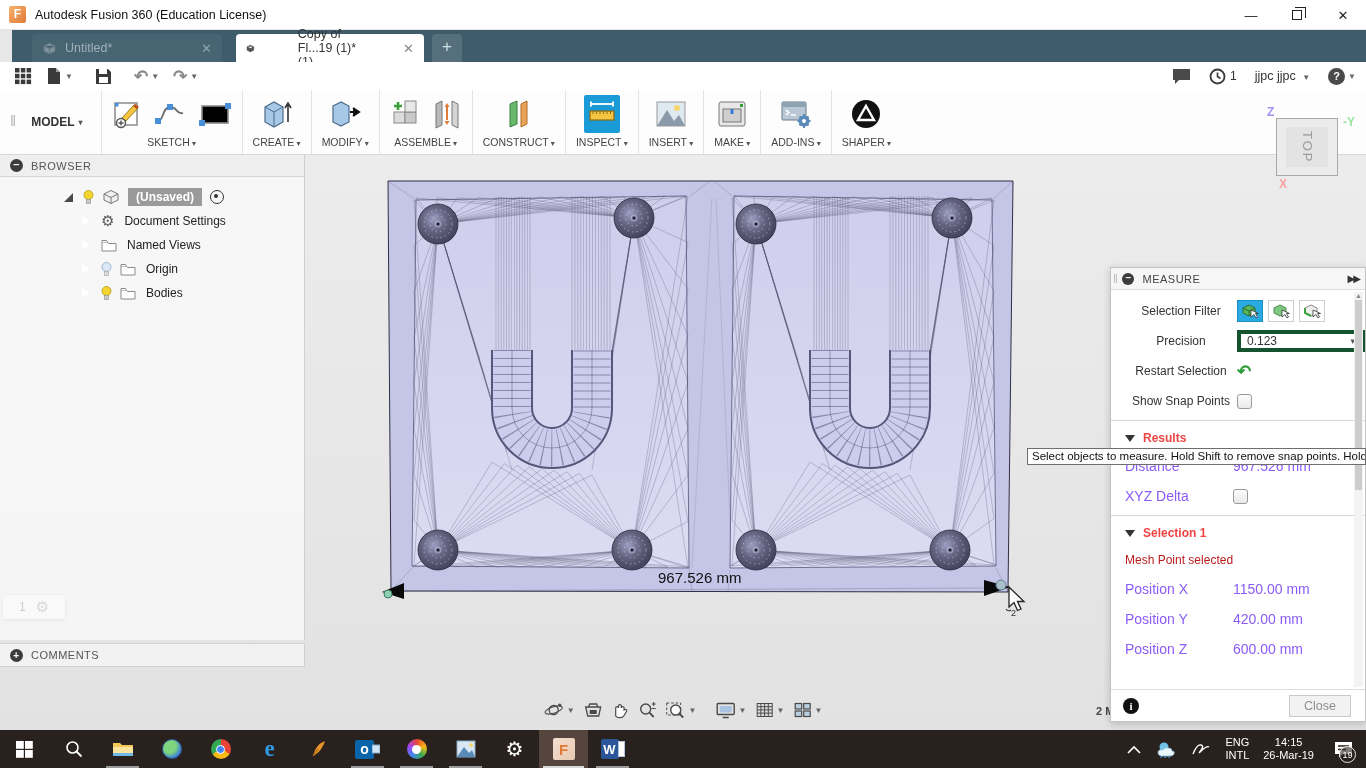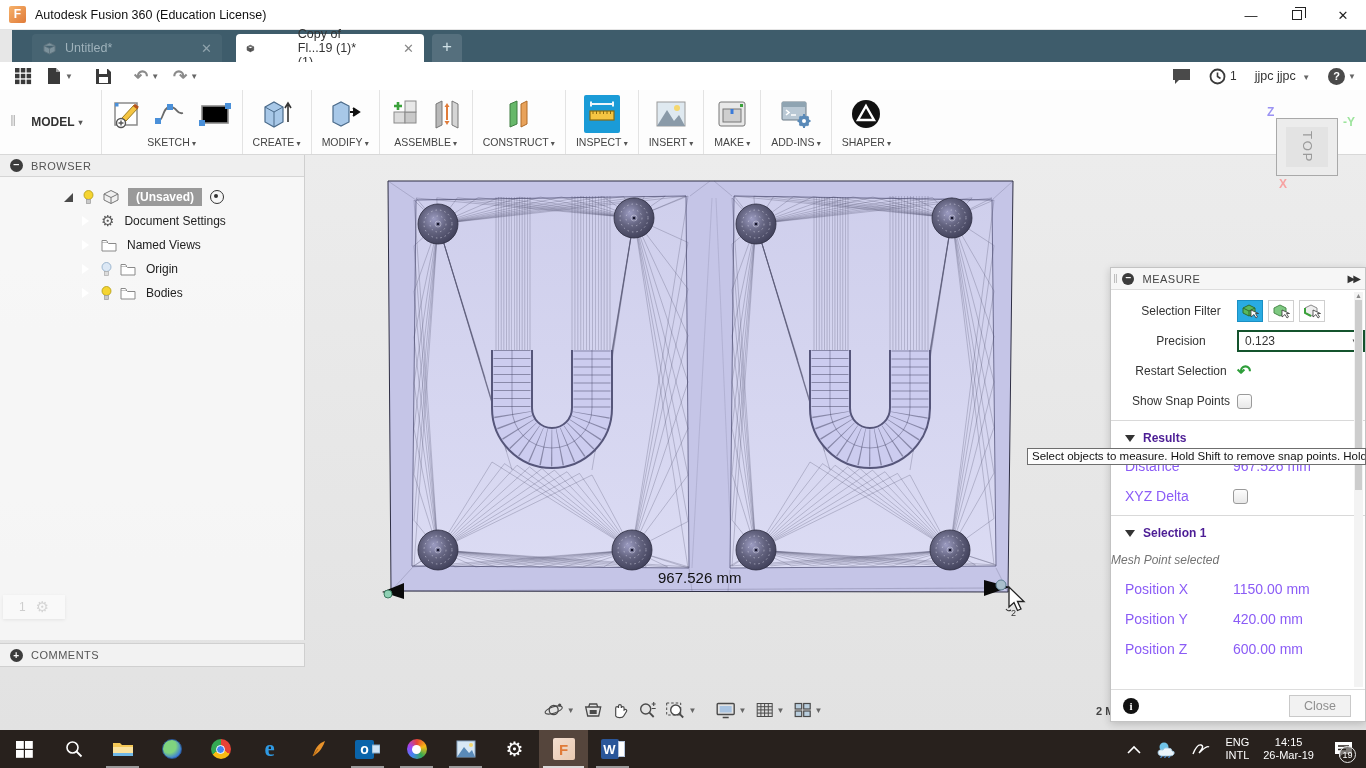--- a/index.html
+++ b/index.html
@@ -98,31 +98,31 @@
   
   .measure { position:absolute; left:1110px; top:267px; width:256px; height:455px; background:#fff; border:1px solid #c3c3c3; box-shadow:0 2px 8px rgba(0,0,0,.18); z-index:20; }
   .measure-head { height:22px; background:#f6f6f6; border-bottom:1px solid #ddd; display:flex; align-items:center; font-size:11px; color:#444; letter-spacing:.5px; }
   .measure-head .grip2 { color:#bbb; margin:0 4px 0 2px; font-size:12px; }
   .mh-collapse { width:12px; height:12px; border-radius:50%; background:#3c3c3c; color:#fff; font-size:10px; line-height:10px; text-align:center; margin-right:8px; font-weight:bold;}
   .mh-arrows { margin-left:auto; margin-right:6px; color:#333; font-size:10px; letter-spacing:-2px;}
   .mrow { display:flex; align-items:center; height:30px; padding-left:14px; font-size:12px; color:#333;text-align:center; }
   .mrow .lbl { width:112px; }
   .filter-btn { width:26px; height:22px; border:1px solid #cfcfcf; background:#fff; margin-right:5px; display:flex; align-items:center; justify-content:center; }
   .filter-btn.active { background:#29abe2; border-color:#1a8fc4; }
-  .pselect { width:128px; height:22px; border:2px solid #14532d; background:#fff; display:flex; align-items:center; font-size:12px; color:#333; padding-left:6px; position:relative;}
+  .pselect { width:128px; height:22px; border:4px solid #14532d; background:#fff; display:flex; align-items:center; font-size:12px; color:#333; padding-left:6px; position:relative;}
   .pselect:after { content:"▾"; position:absolute; right:6px; font-size:9px; color:#555; }
   .restart-arrow { font-size:17px; color:#2e9e3a; font-weight:bold; transform:scaleX(-1); display:inline-block; }
   .chk { width:15px; height:15px; border:1px solid #9a9a9a; border-radius:3px; background:linear-gradient(#fdfdfd,#e8e8e8); }
   .mdivider { height:1px; background:#d9d9d9; margin:4px 0 4px 0; }
-  .msection { display:flex; align-items:center; height:26px; padding-left:14px; font-size:12px; font-weight:bold; color:#4c1d95; }
+  .msection { display:flex; align-items:center; height:26px; padding-left:14px; font-size:12px; font-weight:bold; color:#ef4444; }
   .sec-tri { width:0; height:0; border-left:5px solid transparent; border-right:5px solid transparent; border-top:7px solid #333; margin-right:8px; }
   .kv { display:flex; height:30px; align-items:center; padding-left:14px; font-size:14px; color:#8b5cf6; }
   .kv .k { width:108px; }
   .kv .v { }
-  .note { font-size:12px; color:#737373; height:28px; display:flex; align-items:center;font-style:italic;}
+  .note { padding-left:14px; font-size:12px; color:#b91c1c; height:28px; display:flex; align-items:center;}
   .mfooter { position:absolute; left:0; bottom:0; width:100%; height:32px; border-top:1px solid #ddd; display:flex; align-items:center; }
   .info-i { width:16px; height:16px; border-radius:50%; background:#111; color:#fff; text-align:center; font-size:11px; line-height:16px; font-weight:bold; font-family:"Liberation Serif",serif; margin-left:12px;}
   .close-btn { margin-left:auto; margin-right:14px; width:62px; height:22px; background:#f2f2f2; border:1px solid #c9c9c9; color:#8f8f8f; font-size:12.5px; display:flex; align-items:center; justify-content:center; }
   .mscroll { position:absolute; right:2px; top:24px; bottom:34px; width:9px; background:#f3f3f3; }
   .mscroll .thumb { position:absolute; top:8px; left:1px; width:7px; height:190px; background:#cdcdcd; }
   .mscroll .up { position:absolute; top:0; left:1px; font-size:7px; color:#888; }
 
   
   .taskbar { position:absolute; left:0; top:730px; width:1366px; height:38px; background:#28211d; display:flex; align-items:center; z-index:50;}
   .tb-slot { width:49px; height:38px; display:flex; align-items:center; justify-content:center; position:relative; }

